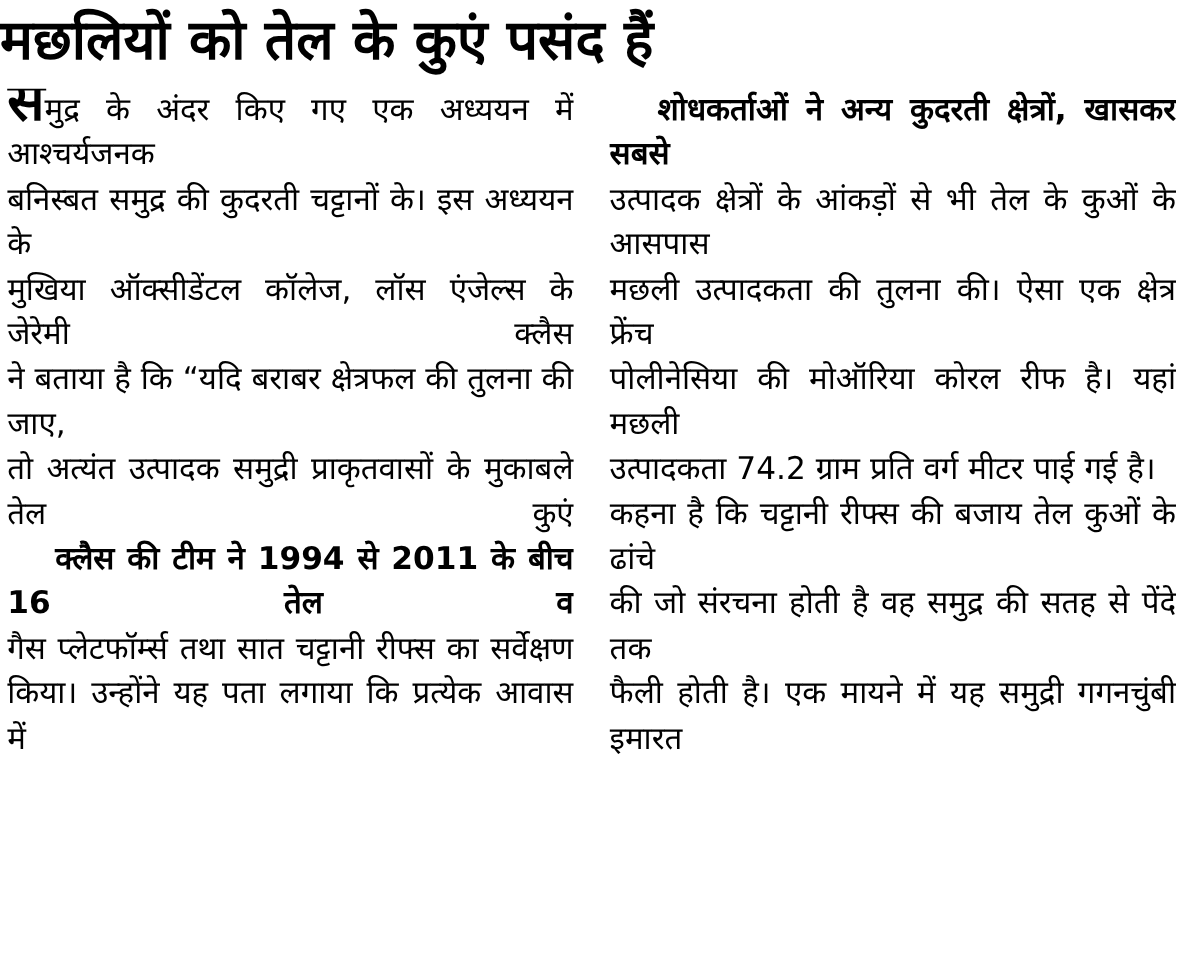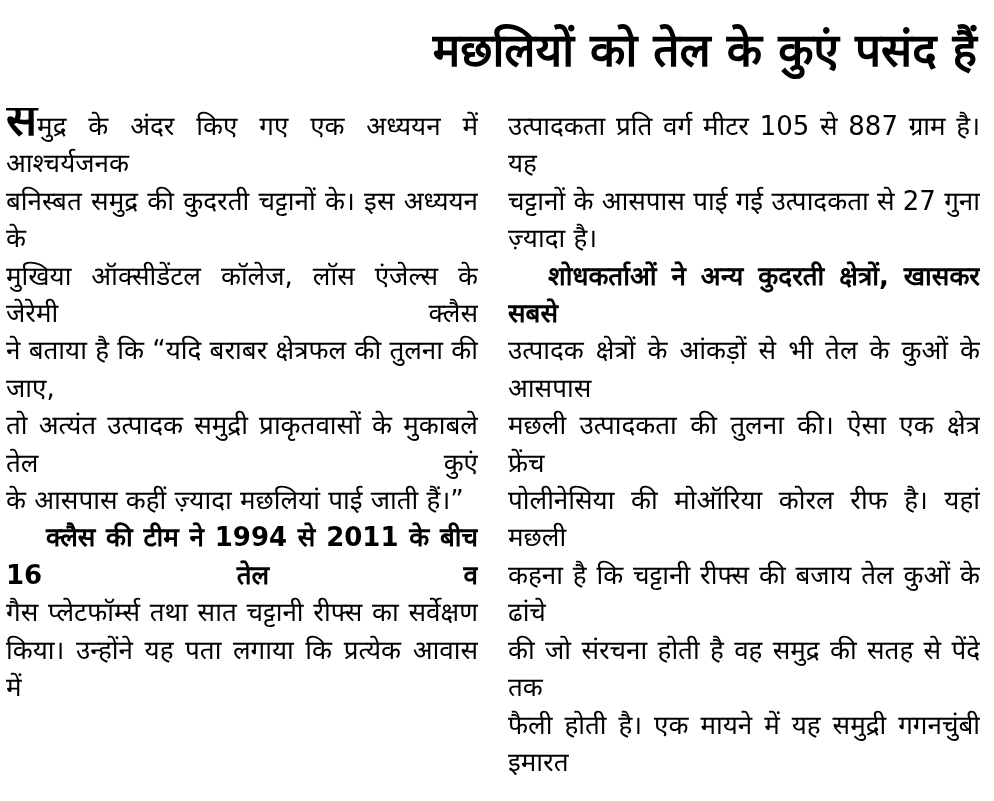--- a/index.html
+++ b/index.html
@@ -11,23 +11,23 @@
     position: relative;
     width: 994px;
     height: 801px;
     background: #ffffff;
     color: #000000;
     font-family: "DejaVu Sans", "Liberation Sans", sans-serif;
     overflow: hidden;
     box-sizing: border-box;
   }
   .title {
-    margin: 17px;
+    margin: 0;
     padding-top: 2px;
-    text-align: right;
+    text-align: left;
     font-size: 46px;
     line-height: 62px;
     font-weight: bold;
     letter-spacing: 0px;
   }
   .columns {
     display: flex;
     gap: 30px;
     padding: 10px 8px 0 6px;
     box-sizing: border-box;
@@ -67,39 +67,34 @@
 <div class="page">
   <h1 class="title">मछलियों को तेल के कुएं पसंद हैं</h1>
   <div class="columns">
     <div class="col" id="col-left">
         <div class="para">
           <div class="line"><span class="dropcap">स</span>मुद्र के अंदर किए गए एक अध्ययन में आश्चर्यजनक</div>
           <div class="line">बनिस्बत समुद्र की कुदरती चट्टानों के। इस अध्ययन के</div>
           <div class="line">मुखिया ऑक्सीडेंटल कॉलेज, लॉस एंजेल्स के जेरेमी क्लैस</div>
           <div class="line">ने बताया है कि “यदि बराबर क्षेत्रफल की तुलना की जाए,</div>
           <div class="line">तो अत्यंत उत्पादक समुद्री प्राकृतवासों के मुकाबले तेल कुएं</div>
-          <div class="line last">के आसपास कहीं ज़्यादा मछलियां पाई जाती हैं।”</div>
         </div>
         <div class="para">
           <div class="line indent">क्लैस की टीम ने 1994 से 2011 के बीच 16 तेल व</div>
           <div class="line">गैस प्लेटफॉर्म्स तथा सात चट्टानी रीफ्स का सर्वेक्षण</div>
           <div class="line">किया। उन्होंने यह पता लगाया कि प्रत्येक आवास में</div>
         </div>
       </div>
     <div class="col" id="col-right">
         <div class="para">
-          <div class="line">उत्पादकता प्रति वर्ग मीटर 105 से 887 ग्राम है। यह</div>
-          <div class="line">चट्टानों के आसपास पाई गई उत्पादकता से 27 गुना</div>
-          <div class="line last">ज़्यादा है।</div>
-        </div>
-        <div class="para">
           <div class="line indent">शोधकर्ताओं ने अन्य कुदरती क्षेत्रों, खासकर सबसे</div>
           <div class="line">उत्पादक क्षेत्रों के आंकड़ों से भी तेल के कुओं के आसपास</div>
           <div class="line">मछली उत्पादकता की तुलना की। ऐसा एक क्षेत्र फ्रेंच</div>
           <div class="line">पोलीनेसिया की मोऑरिया कोरल रीफ है। यहां मछली</div>
+          <div class="line last">उत्पादकता 74.2 ग्राम प्रति वर्ग मीटर पाई गई है।</div>
         </div>
         <div class="para">
           <div class="line">कहना है कि चट्टानी रीफ्स की बजाय तेल कुओं के ढांचे</div>
           <div class="line">की जो संरचना होती है वह समुद्र की सतह से पेंदे तक</div>
           <div class="line">फैली होती है। एक मायने में यह समुद्री गगनचुंबी इमारत</div>
         </div>
       </div>
   </div>
 </div>
 

